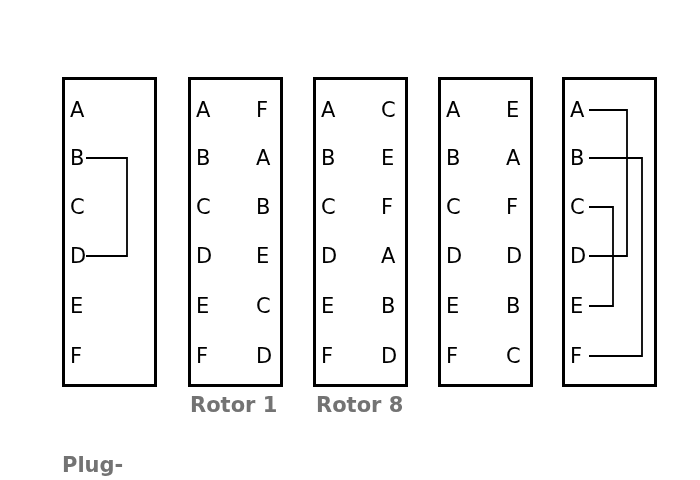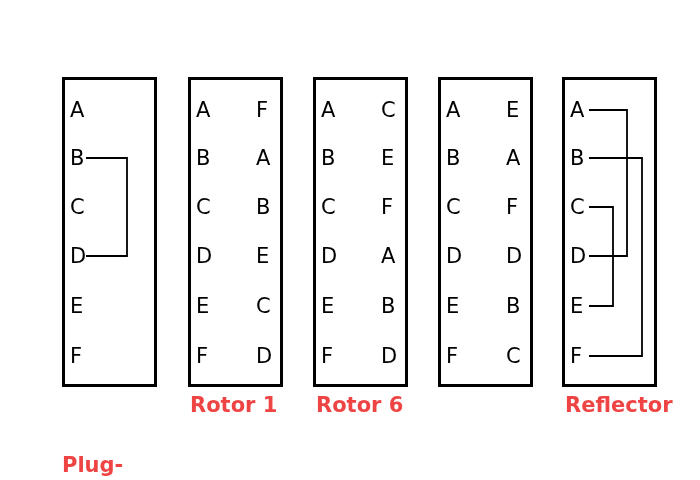--- a/index.html
+++ b/index.html
@@ -41,21 +41,21 @@
   .r3 { top: 162px; }
   .r4 { top: 212px; }
   .r5 { top: 262px; }
 
   .lbl {
     position: absolute;
     top: 390px;
     font-size: 21px;
     font-weight: bold;
     line-height: 30px;
-    color: #ef4444;
+    color: #737373;
     white-space: pre;
   }
   .lbl-plugboard { left: 62px; }
   .lbl-rotor1    { left: 190px; }
   .lbl-rotor2    { left: 316px; }
   .lbl-rotor3    { left: 441px; }
   .lbl-reflector { left: 565px; }
 
   svg.wires {
     position: absolute;
@@ -144,16 +144,15 @@
     <path d="M 589 110 H 627 V 256 H 589"></path>
     <path d="M 589 158 H 642 V 356 H 589"></path>
     <path d="M 589 207 H 613 V 306 H 589"></path>
   </svg>
 
   <div class="lbl lbl-plugboard">
     <div>Plug-</div>
     
   </div>
   <div class="lbl lbl-rotor1">Rotor 1</div>
-  <div class="lbl lbl-rotor2">Rotor 6</div>
-  <div class="lbl lbl-reflector">Reflector</div>
+  <div class="lbl lbl-rotor2">Rotor 8</div>
 
 </div>
 
 </body></html>

